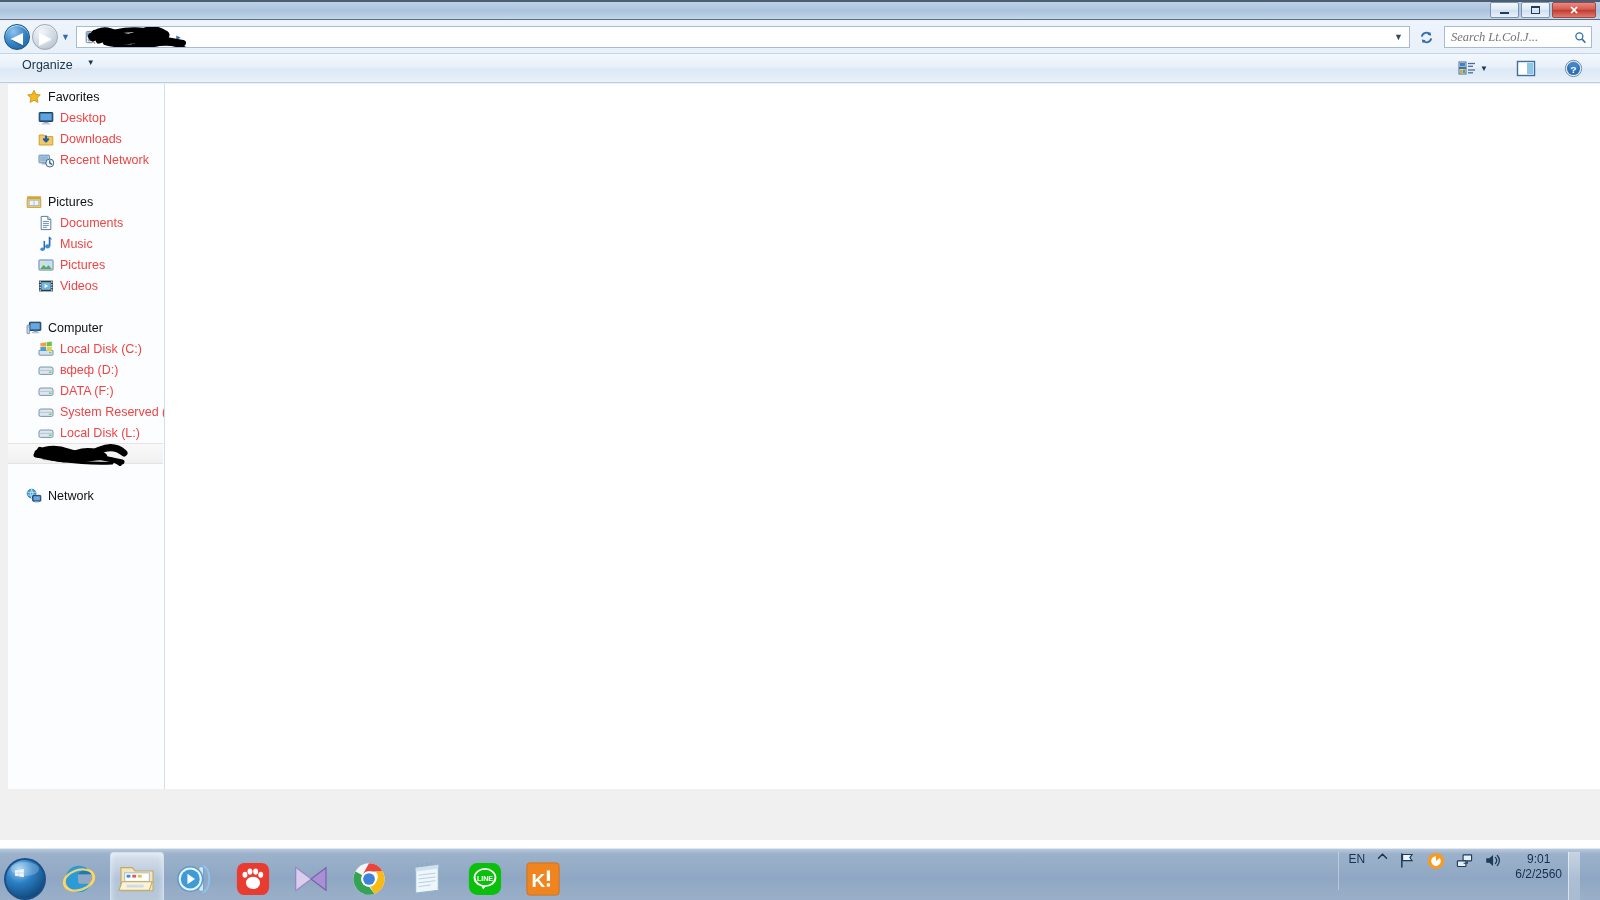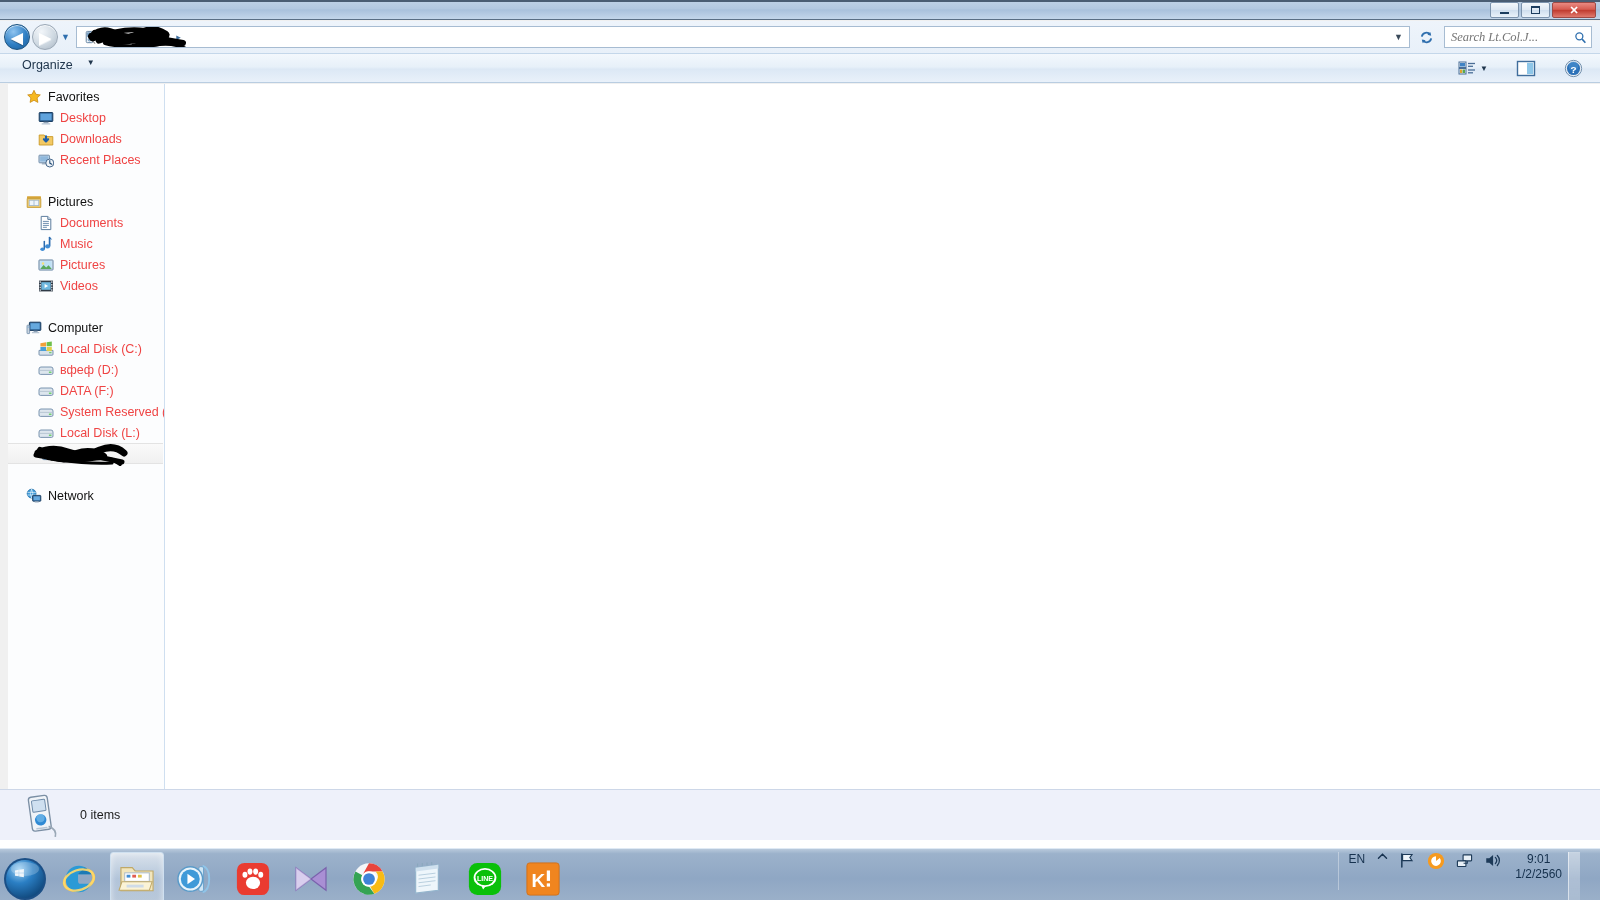--- a/index.html
+++ b/index.html
@@ -372,21 +372,21 @@
           <span class="lbl">Downloads</span>
         </div>
         <div class="nav-row child">
           <svg class="ico" viewBox="0 0 16 16">
             <rect x="1" y="3.2" width="10.4" height="7.6" rx=".6" fill="#cfe0ef" stroke="#5d7e9e" stroke-width=".9"></rect>
             <rect x="2.1" y="4.2" width="8.2" height="5.4" fill="#8fb8dc"></rect>
             <rect x="3.8" y="11.2" width="4.8" height="1.2" fill="#92a5b8"></rect>
             <circle cx="11.8" cy="11" r="4" fill="#f0f4f8" stroke="#43658a" stroke-width="1"></circle>
             <path d="M11.8 8.6 v2.5 l1.9 1.1" stroke="#1f4a74" stroke-width="1.1" fill="none" stroke-linecap="round"></path>
           </svg>
-          <span class="lbl">Recent Places</span>
+          <span class="lbl">Recent Network</span>
         </div>
       </div>
 
       <div class="nav-spacer"></div>
 
       <div class="nav-group">
         <div class="nav-row root">
           <svg class="ico" viewBox="0 0 16 16">
             <rect x="1" y="2.3" width="14" height="2.2" rx=".5" fill="#d6a437"></rect>
             <path d="M1.2 4.6 h13.6 v8.8 h-13.6 z" fill="#f0cd76" stroke="#c49a30" stroke-width=".9"></path>
@@ -545,33 +545,20 @@
           </svg>
           <span class="lbl">Network</span>
         </div>
       </div>
     </div>
 
     <div id="pane-divider"></div>
     <div id="filelist"></div>
   </div>
 
-  <div id="statusbar">
-    <svg id="status-icon" viewBox="0 0 40 48">
-      <g transform="rotate(-8 20 24)">
-        <rect x="9" y="4" width="20" height="36" rx="3" fill="#f0f4f8" stroke="#7b8fa4" stroke-width="1.4"></rect>
-        <rect x="12" y="8" width="14" height="12" rx="1" fill="#cfe0f0" stroke="#6d8aa8" stroke-width="1"></rect>
-        <circle cx="19" cy="29" r="6" fill="#2f8ad4"></circle>
-        <circle cx="19" cy="27.2" r="4.4" fill="#7cc0ec" opacity=".65"></circle>
-        <rect x="13" y="37" width="12" height="1.6" rx=".8" fill="#b8c6d4"></rect>
-      </g>
-      <path d="M28 36 q9 3 7 11" stroke="#9aa8b6" stroke-width="1.8" fill="none"></path>
-    </svg>
-    <span id="status-text">0 items</span>
-  </div>
 </div>
 
 <div id="taskbar">
 
   <div id="start-orb">
     <svg width="44" height="44" viewBox="0 0 44 44">
       <circle cx="22" cy="22" r="21" fill="#1b4f86"></circle>
       <circle cx="22" cy="22" r="19" fill="url(#orbg)"></circle>
       <defs>
         <radialGradient id="orbg" cx="35%" cy="25%" r="80%">
@@ -727,18 +714,18 @@
     <span class="tray-ico">
       <svg width="18" height="17" viewBox="0 0 20 18">
         <path d="M2.5 6.6 h3.4 l4.2 -3.8 v12.4 l-4.2 -3.8 h-3.4 z" fill="#1d3a58"></path>
         <path d="M12.6 5.6 a5 5 0 0 1 0 6.8" fill="none" stroke="#1d3a58" stroke-width="1.4" stroke-linecap="round"></path>
         <path d="M14.8 3.4 a8 8 0 0 1 0 11.2" fill="none" stroke="#1d3a58" stroke-width="1.4" stroke-linecap="round"></path>
       </svg>
     </span>
 
     <div id="clock">
       <div>9:01</div>
-      <div>1/2/2560</div>
+      <div>6/2/2560</div>
     </div>
 
     <div id="show-desktop"></div>
   </div>
 </div>
 
 </body></html>

